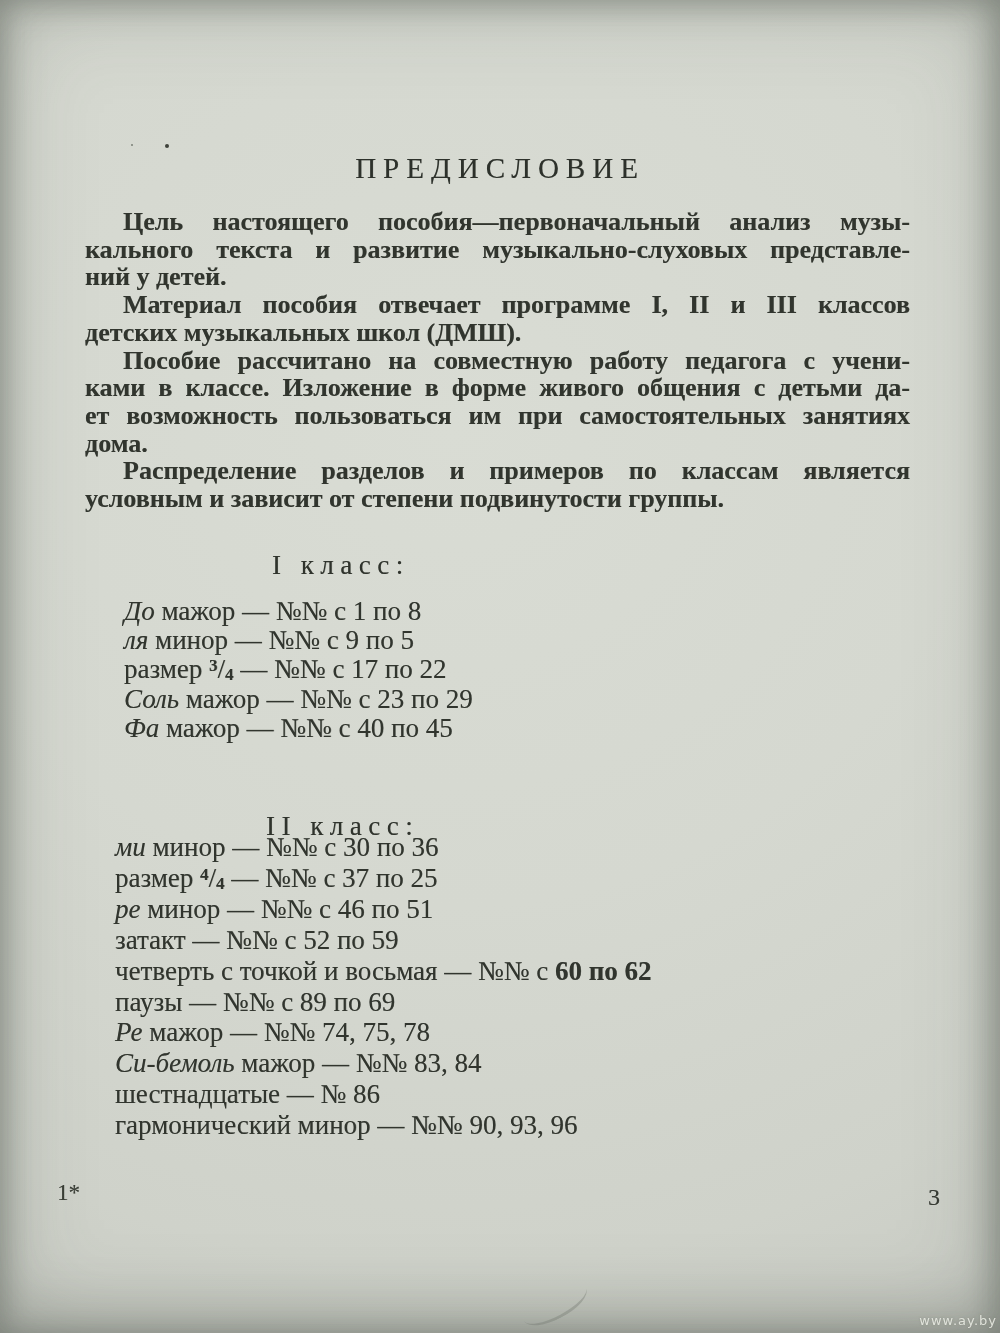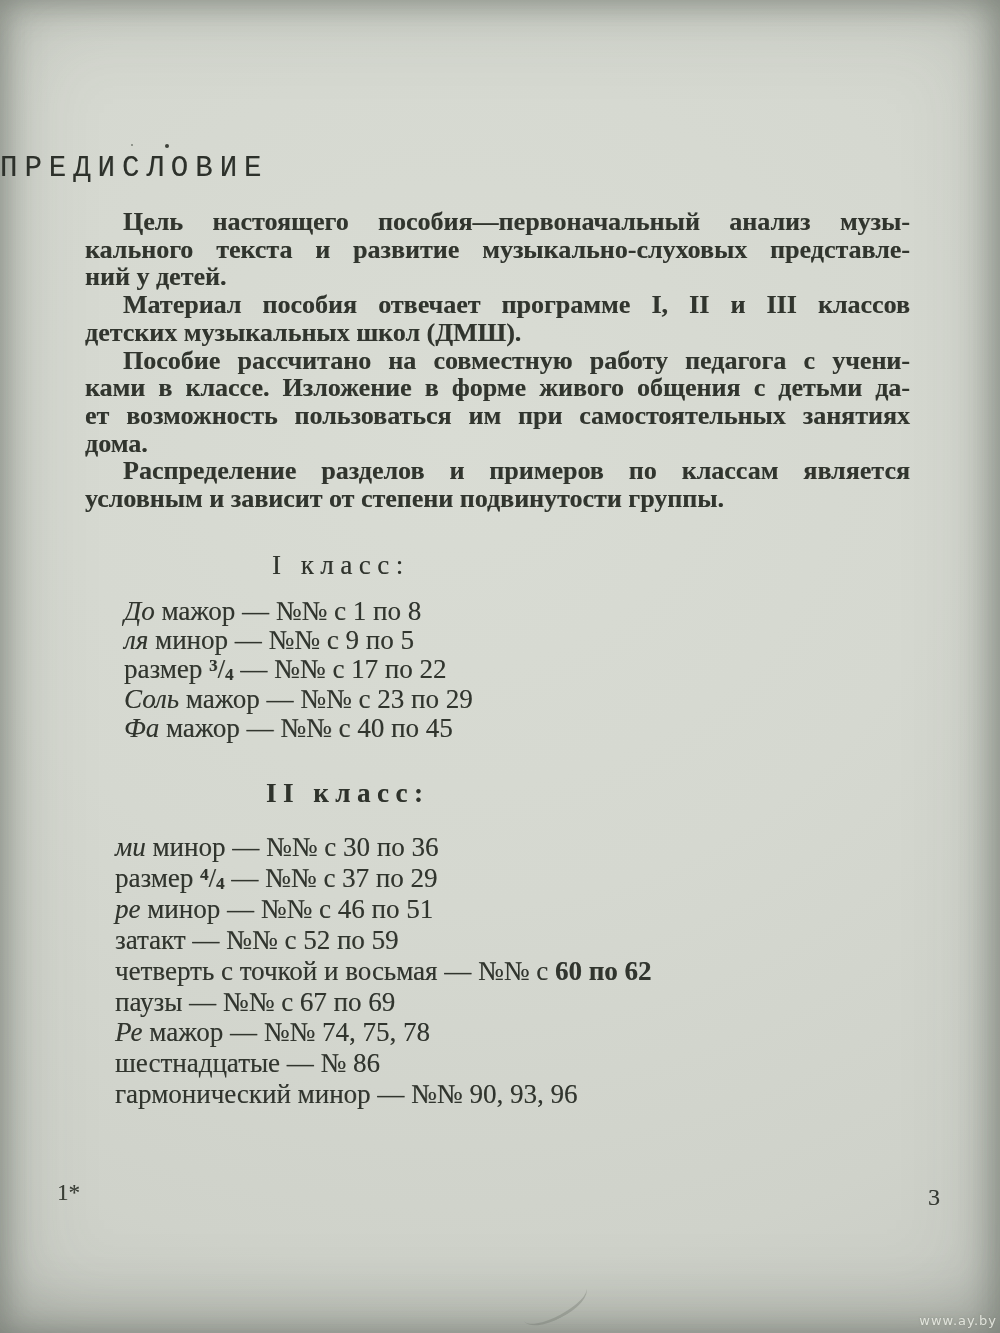--- a/index.html
+++ b/index.html
@@ -20,38 +20,37 @@
       inset 0 0 95px rgba(84,89,81,0.28),
       inset 10px 0 22px rgba(84,89,81,0.18),
       inset -14px 0 26px rgba(84,89,81,0.22),
       inset 0 -28px 50px rgba(84,89,81,0.20),
       inset 0 14px 30px rgba(84,89,81,0.14);
   }
   .ink{ text-shadow:0.3px 0.3px 0.6px rgba(49,53,46,0.45); }
 
   .title{
     position:absolute;top:152px;left:0;right:0;
-    text-align:left;font-size:29px;letter-spacing:7px;
+    text-align:center;font-size:29px;letter-spacing:7px;
     color:#2d312b;
-    font-family:Liberation Mono, monospace;
   }
 
   .paras{
     position:absolute;top:208px;left:85px;right:90px;
     font-size:26px;line-height:27.7px;
   }
   .pline{ text-align:justify; text-align-last:justify; white-space:normal;font-weight:bold; }
   .para .pline:first-child{ text-indent:38px; }
   .para .pline:last-child{ text-align-last:left; }
 
   .sec-head{
     position:absolute;font-size:27px;letter-spacing:6.5px;color:#2f332c;
   }
   .sec1-head{ top:550px;left:272px; }
-  .sec2-head{ top:778px;left:266px;font-weight:bold; }
+  .sec2-head{ top:811px;left:266px; }
 
   .items{ position:absolute;left:115px;font-size:27px; }
   .sec1-items{ top:597px;line-height:29.2px;margin-left:9px; }
   .sec2-items{ top:832px;line-height:30.9px; }
   .item{ white-space:nowrap; }
   .it{ font-style:italic; }
   .bd{ font-weight:bold; }
   .frac{ white-space:nowrap; }
   .frac sup{ font-size:17px;line-height:0;vertical-align:7px;font-weight:bold; }
   .frac sub{ font-size:17px;line-height:0;vertical-align:-2px;font-weight:bold; }
@@ -114,26 +113,27 @@
     <div class="item"><span class="it">ля</span><span> минор — №№ с 9 по 5</span></div>
     <div class="item"><span>размер </span><span class="frac"><sup>3</sup>/<sub>4</sub></span><span> — №№ с 17 по 22</span></div>
     <div class="item"><span class="it">Соль</span><span> мажор — №№ с 23 по 29</span></div>
     <div class="item"><span class="it">Фа</span><span> мажор — №№ с 40 по 45</span></div>
   </div>
 
   <div class="sec-head sec2-head ink">II класс:</div>
 
   <div class="items sec2-items ink">
     <div class="item"><span class="it">ми</span><span> минор — №№ с 30 по 36</span></div>
-    <div class="item"><span>размер </span><span class="frac"><sup>4</sup>/<sub>4</sub></span><span> — №№ с 37 по 29</span></div>
+    <div class="item"><span>размер </span><span class="frac"><sup>4</sup>/<sub>4</sub></span><span> — №№ с 37 по 25</span></div>
     <div class="item"><span class="it">ре</span><span> минор — №№ с 46 по 51</span></div>
     <div class="item"><span>затакт — №№ с 52 по 59</span></div>
     <div class="item"><span>четверть с точкой и восьмая — №№ с </span><span class="bd">60 по 62</span></div>
-    <div class="item"><span>паузы — №№ с 67 по 69</span></div>
+    <div class="item"><span>паузы — №№ с 89 по 69</span></div>
     <div class="item"><span class="it">Ре</span><span> мажор — №№ 74, 75, 78</span></div>
+    <div class="item"><span class="it">Си-бемоль</span><span> мажор — №№ 83, 84</span></div>
     <div class="item"><span>шестнадцатые — № 86</span></div>
     <div class="item"><span>гармонический минор — №№ 90, 93, 96</span></div>
   </div>
 
   <div class="footer-left ink">1*</div>
   <div class="footer-right ink">3</div>
 
   <div class="watermark">www.ay.by</div>
 
   <div class="dot dot-a"></div>

